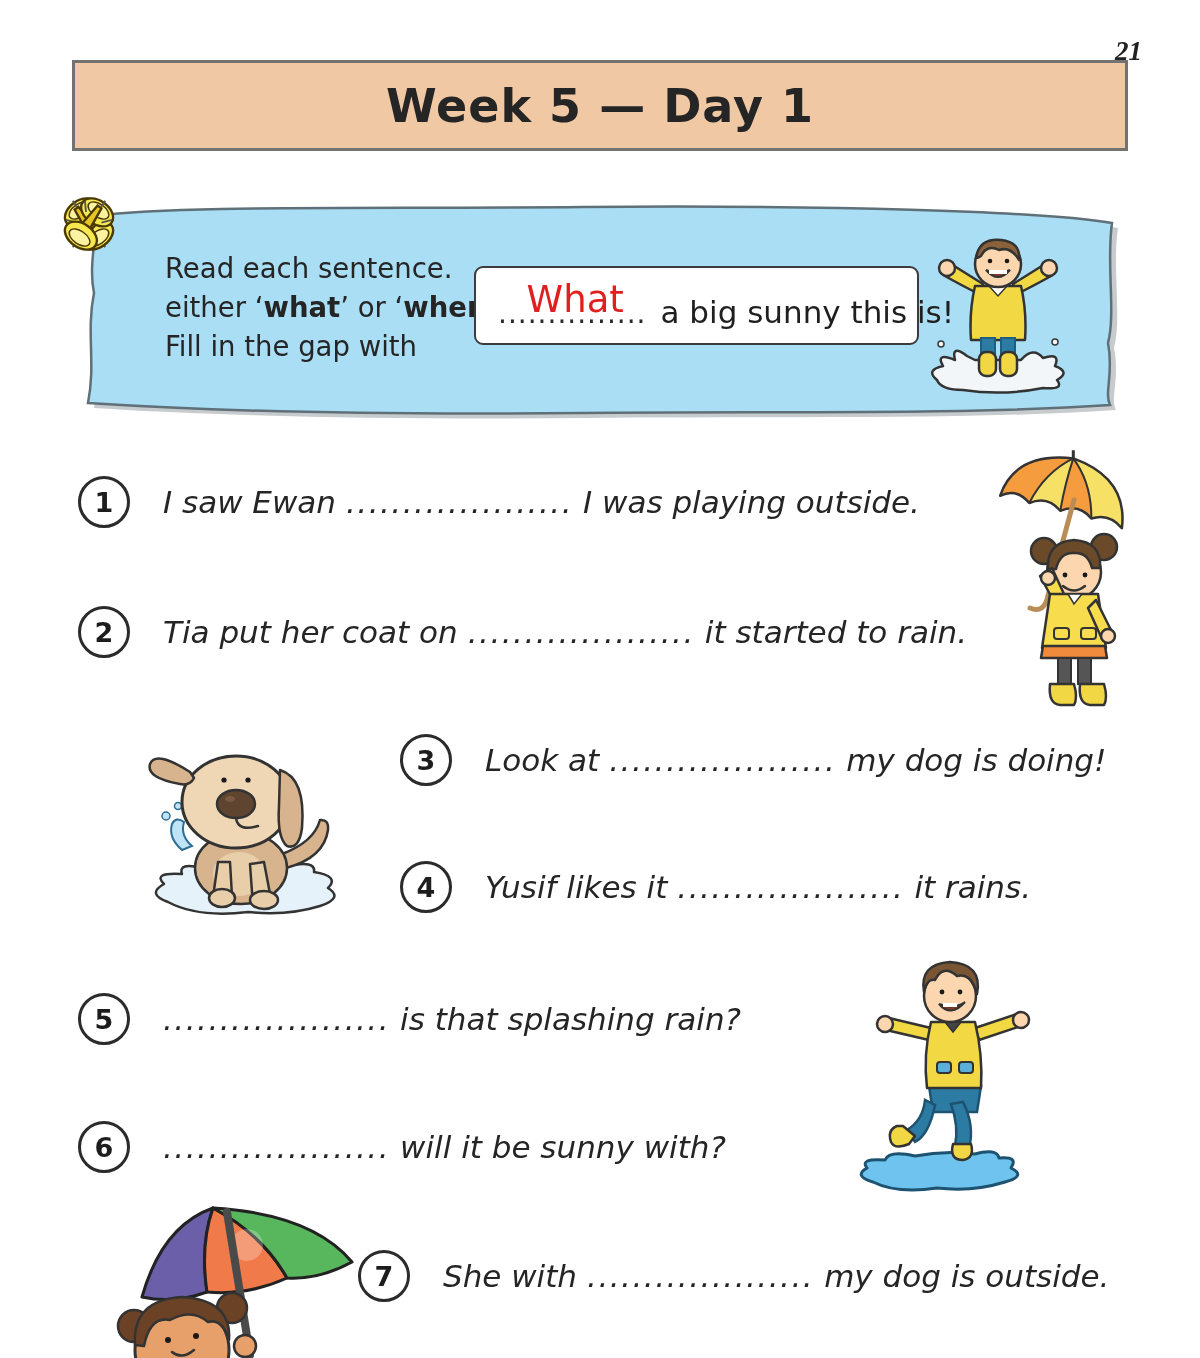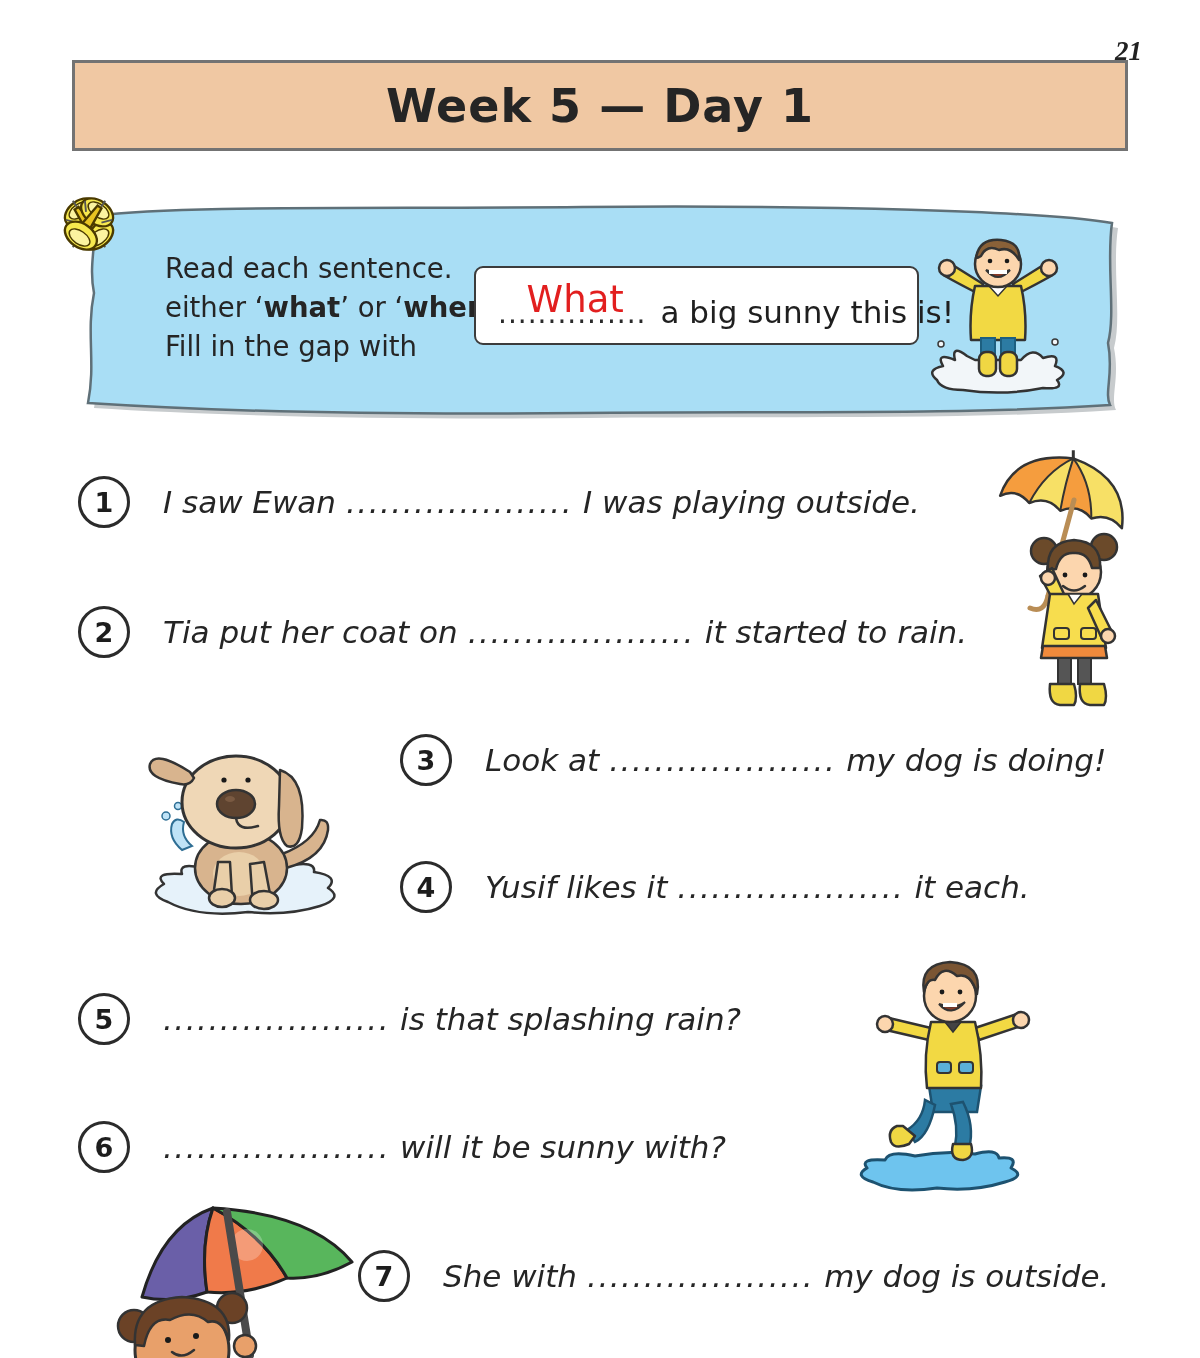--- a/index.html
+++ b/index.html
@@ -131,21 +131,21 @@
 <div class="q" style="left:78px;top:606px;">
   <span class="qnum">2</span>
   <span class="qtext"><span>Tia put her coat on</span><span class="gap">....................</span><span>it started to rain.</span></span>
 </div>
 <div class="q" style="left:400px;top:734px;">
   <span class="qnum">3</span>
   <span class="qtext"><span>Look at</span><span class="gap">....................</span><span>my dog is doing!</span></span>
 </div>
 <div class="q" style="left:400px;top:861px;">
   <span class="qnum">4</span>
-  <span class="qtext"><span>Yusif likes it</span><span class="gap">....................</span><span>it each.</span></span>
+  <span class="qtext"><span>Yusif likes it</span><span class="gap">....................</span><span>it rains.</span></span>
 </div>
 <div class="q" style="left:78px;top:993px;">
   <span class="qnum">5</span>
   <span class="qtext"><span></span><span class="gap" style="margin-left:0;">....................</span><span>is that splashing rain?</span></span>
 </div>
 <div class="q" style="left:78px;top:1121px;">
   <span class="qnum">6</span>
   <span class="qtext"><span></span><span class="gap" style="margin-left:0;">....................</span><span>will it be sunny with?</span></span>
 </div>
 <div class="q" style="left:358px;top:1250px;">

